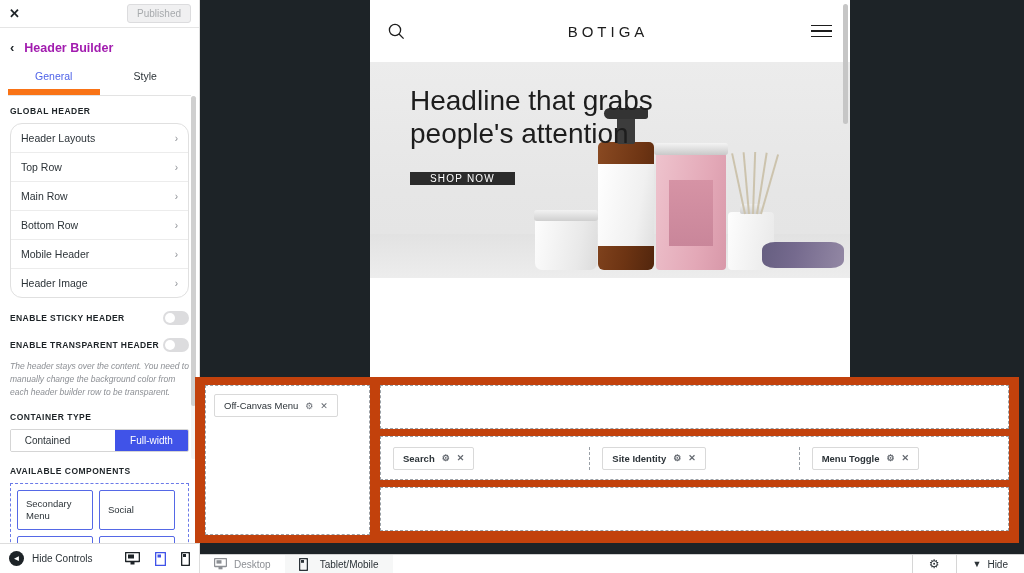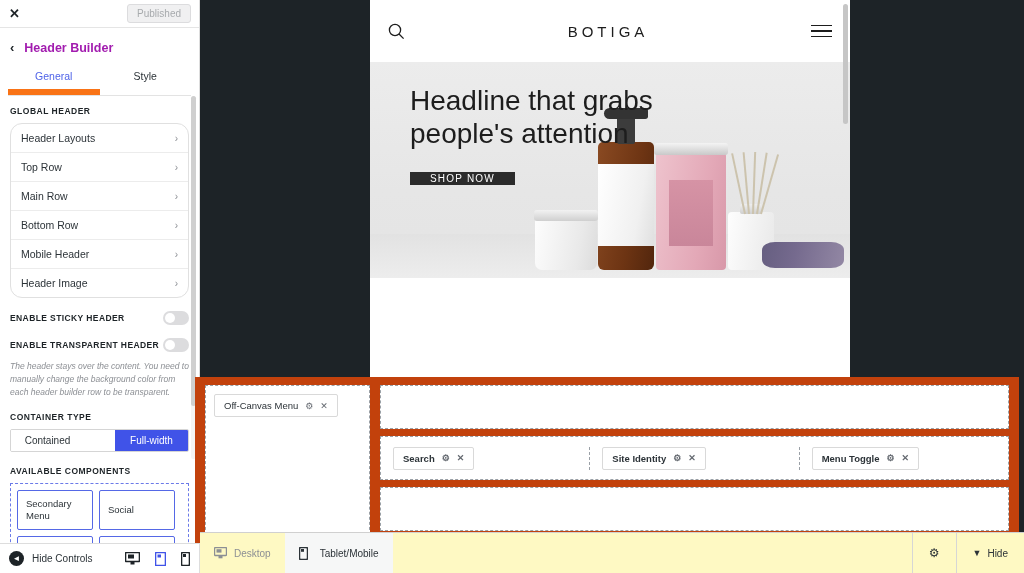--- a/index.html
+++ b/index.html
@@ -261,21 +261,21 @@
   .chip {
     border: 1px solid #d9d9d9; background: #fff; border-radius: 2px;
     padding: 5px 9px; font-size: 9.5px; color: #2c3338;
     display: inline-flex; align-items: center; gap: 7px; cursor: move;
   }
   .chip .gear, .chip .ex { color: #646970; font-size: 9px; cursor: pointer; }
 
   
   .statusbar {
     position: absolute; left: 200px; bottom: 0;
-    width: 824px; height: 41px; background: #fef9c3;
+    width: 824px; height: 19px; background: #ffffff;
     border-top: 1px solid #d0d0d0; display: flex; align-items: stretch; margin-top: 25px;
   }
   .st-tab {
     display: flex; align-items: center; gap: 7px;
     padding: 0 14px; font-size: 10px; color: #8c8f94; cursor: pointer;
   }
   .st-tab.active { background: #f6f7f7; color: #2c3338; gap: 12px; }
   .st-right { margin-left: auto; display: flex; align-items: stretch; }
   .st-btn {
     display: flex; align-items: center; gap: 6px; padding: 0 16px;

